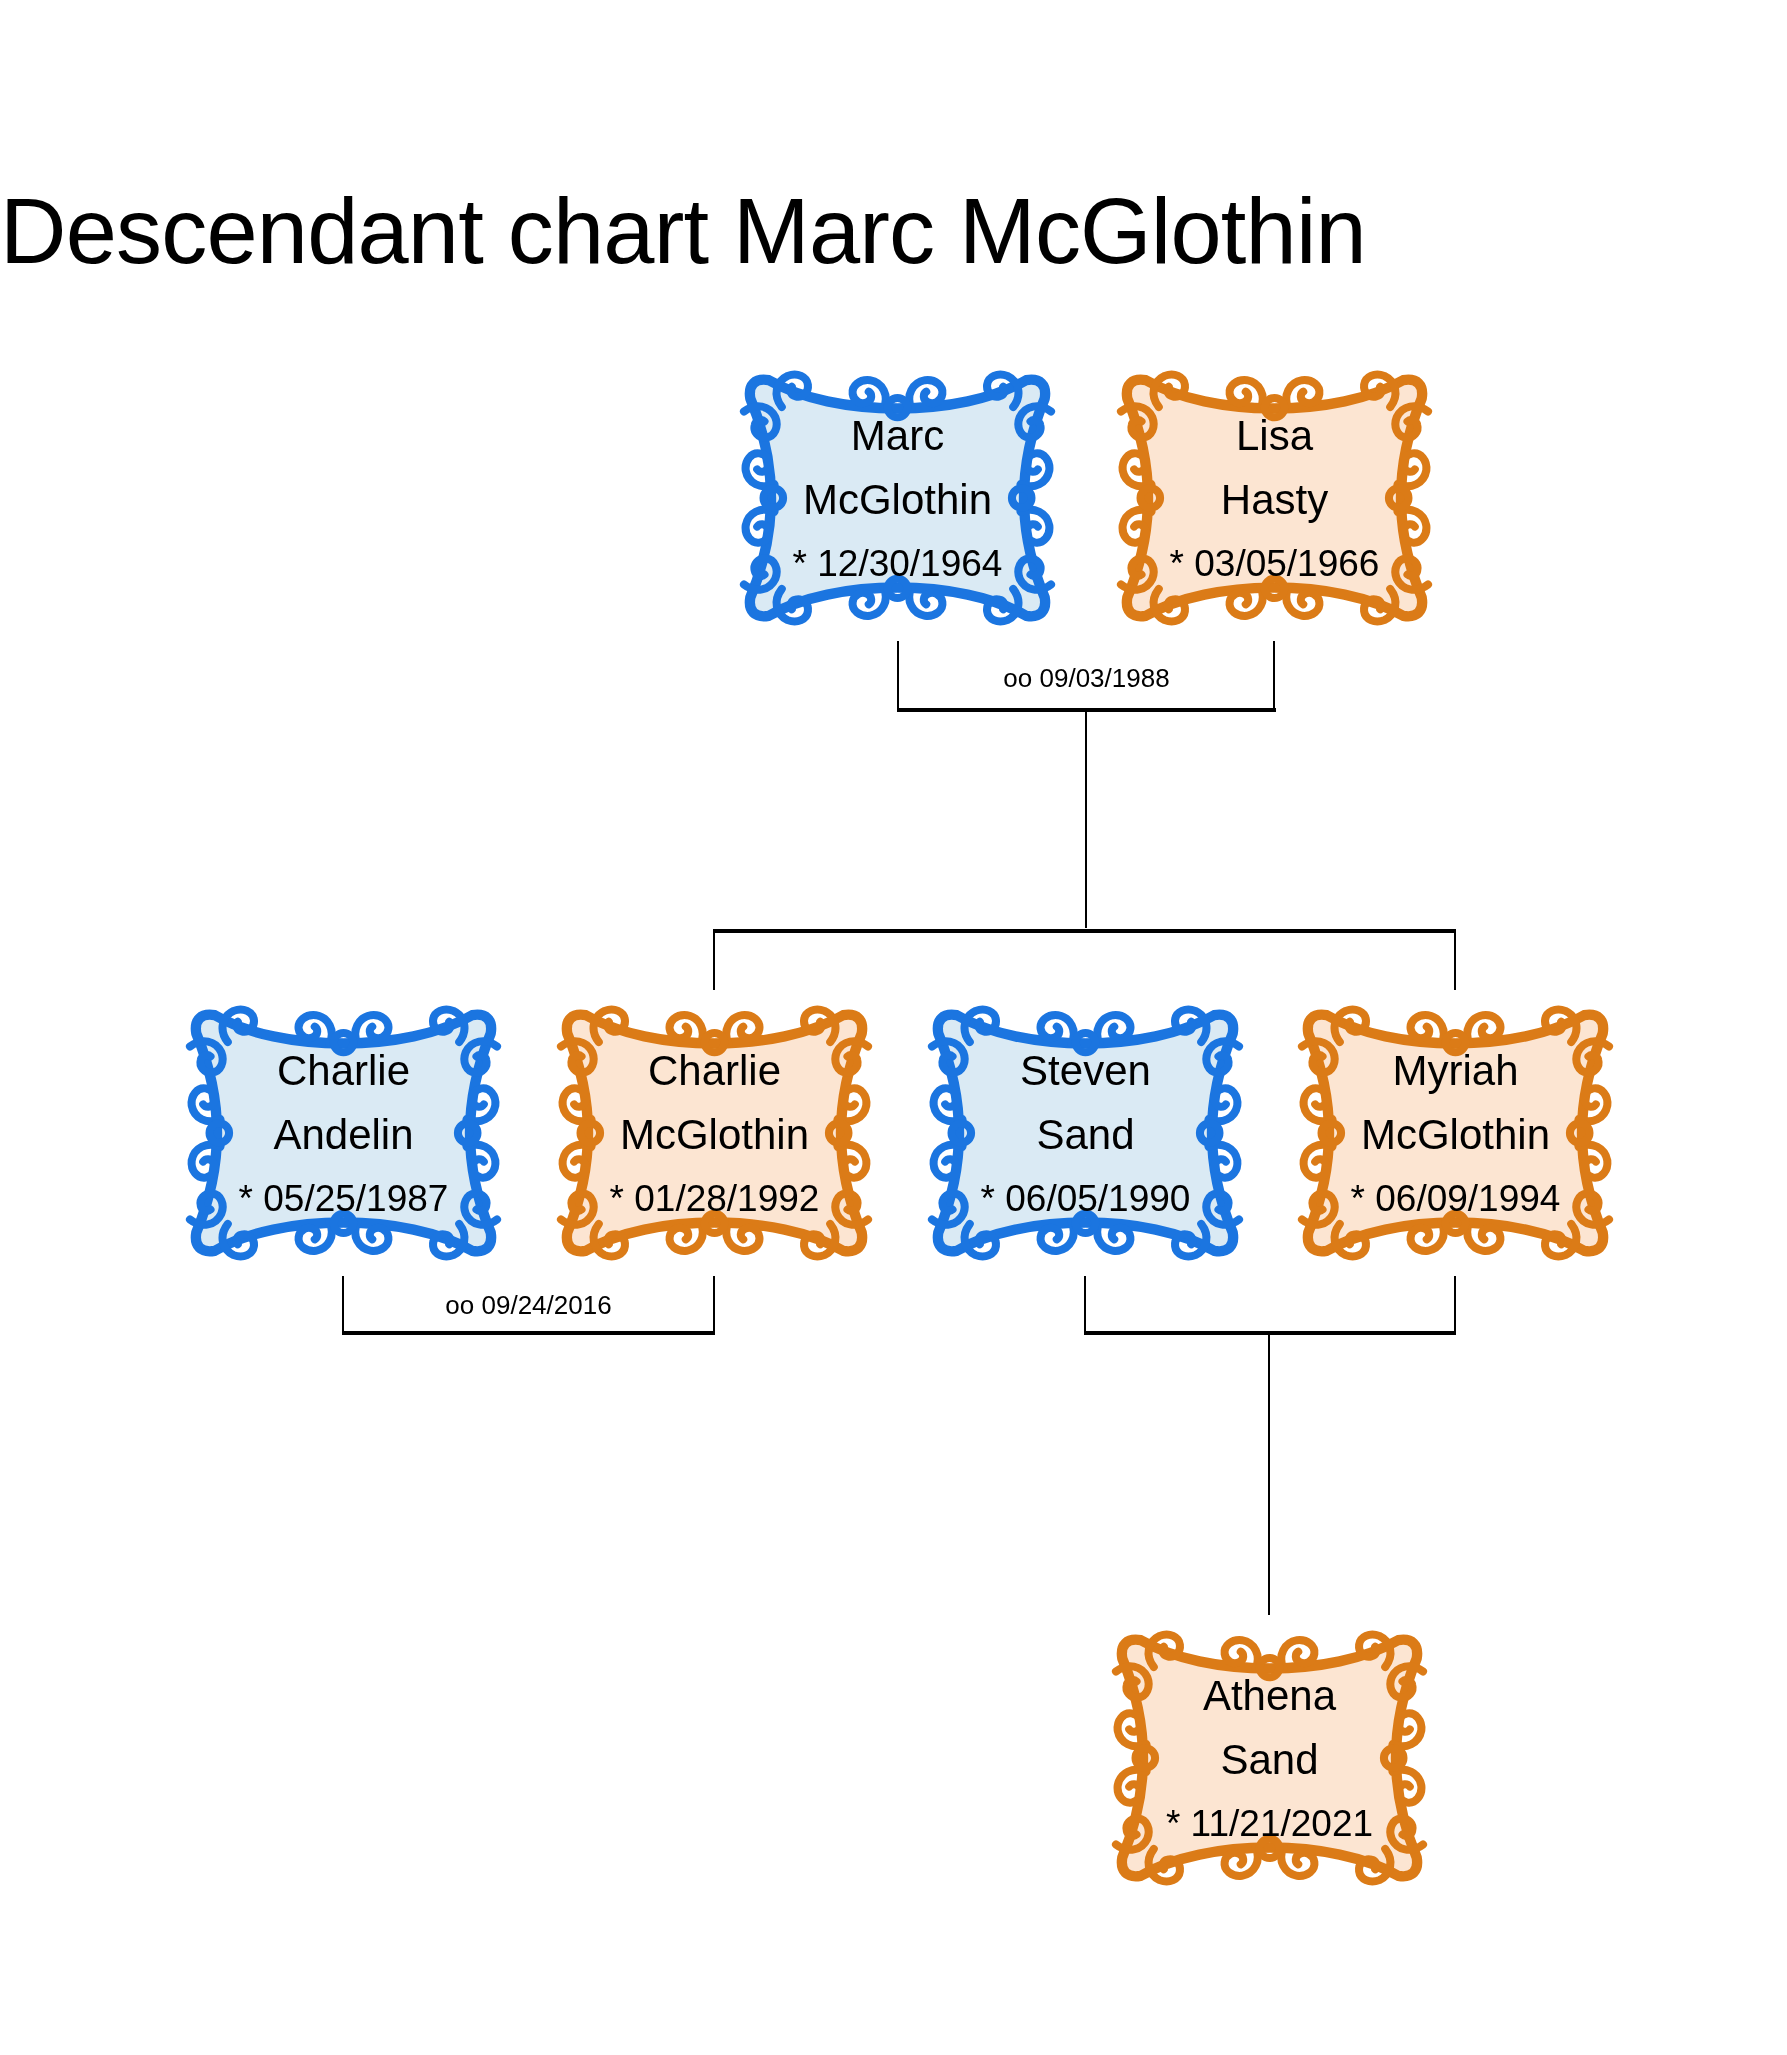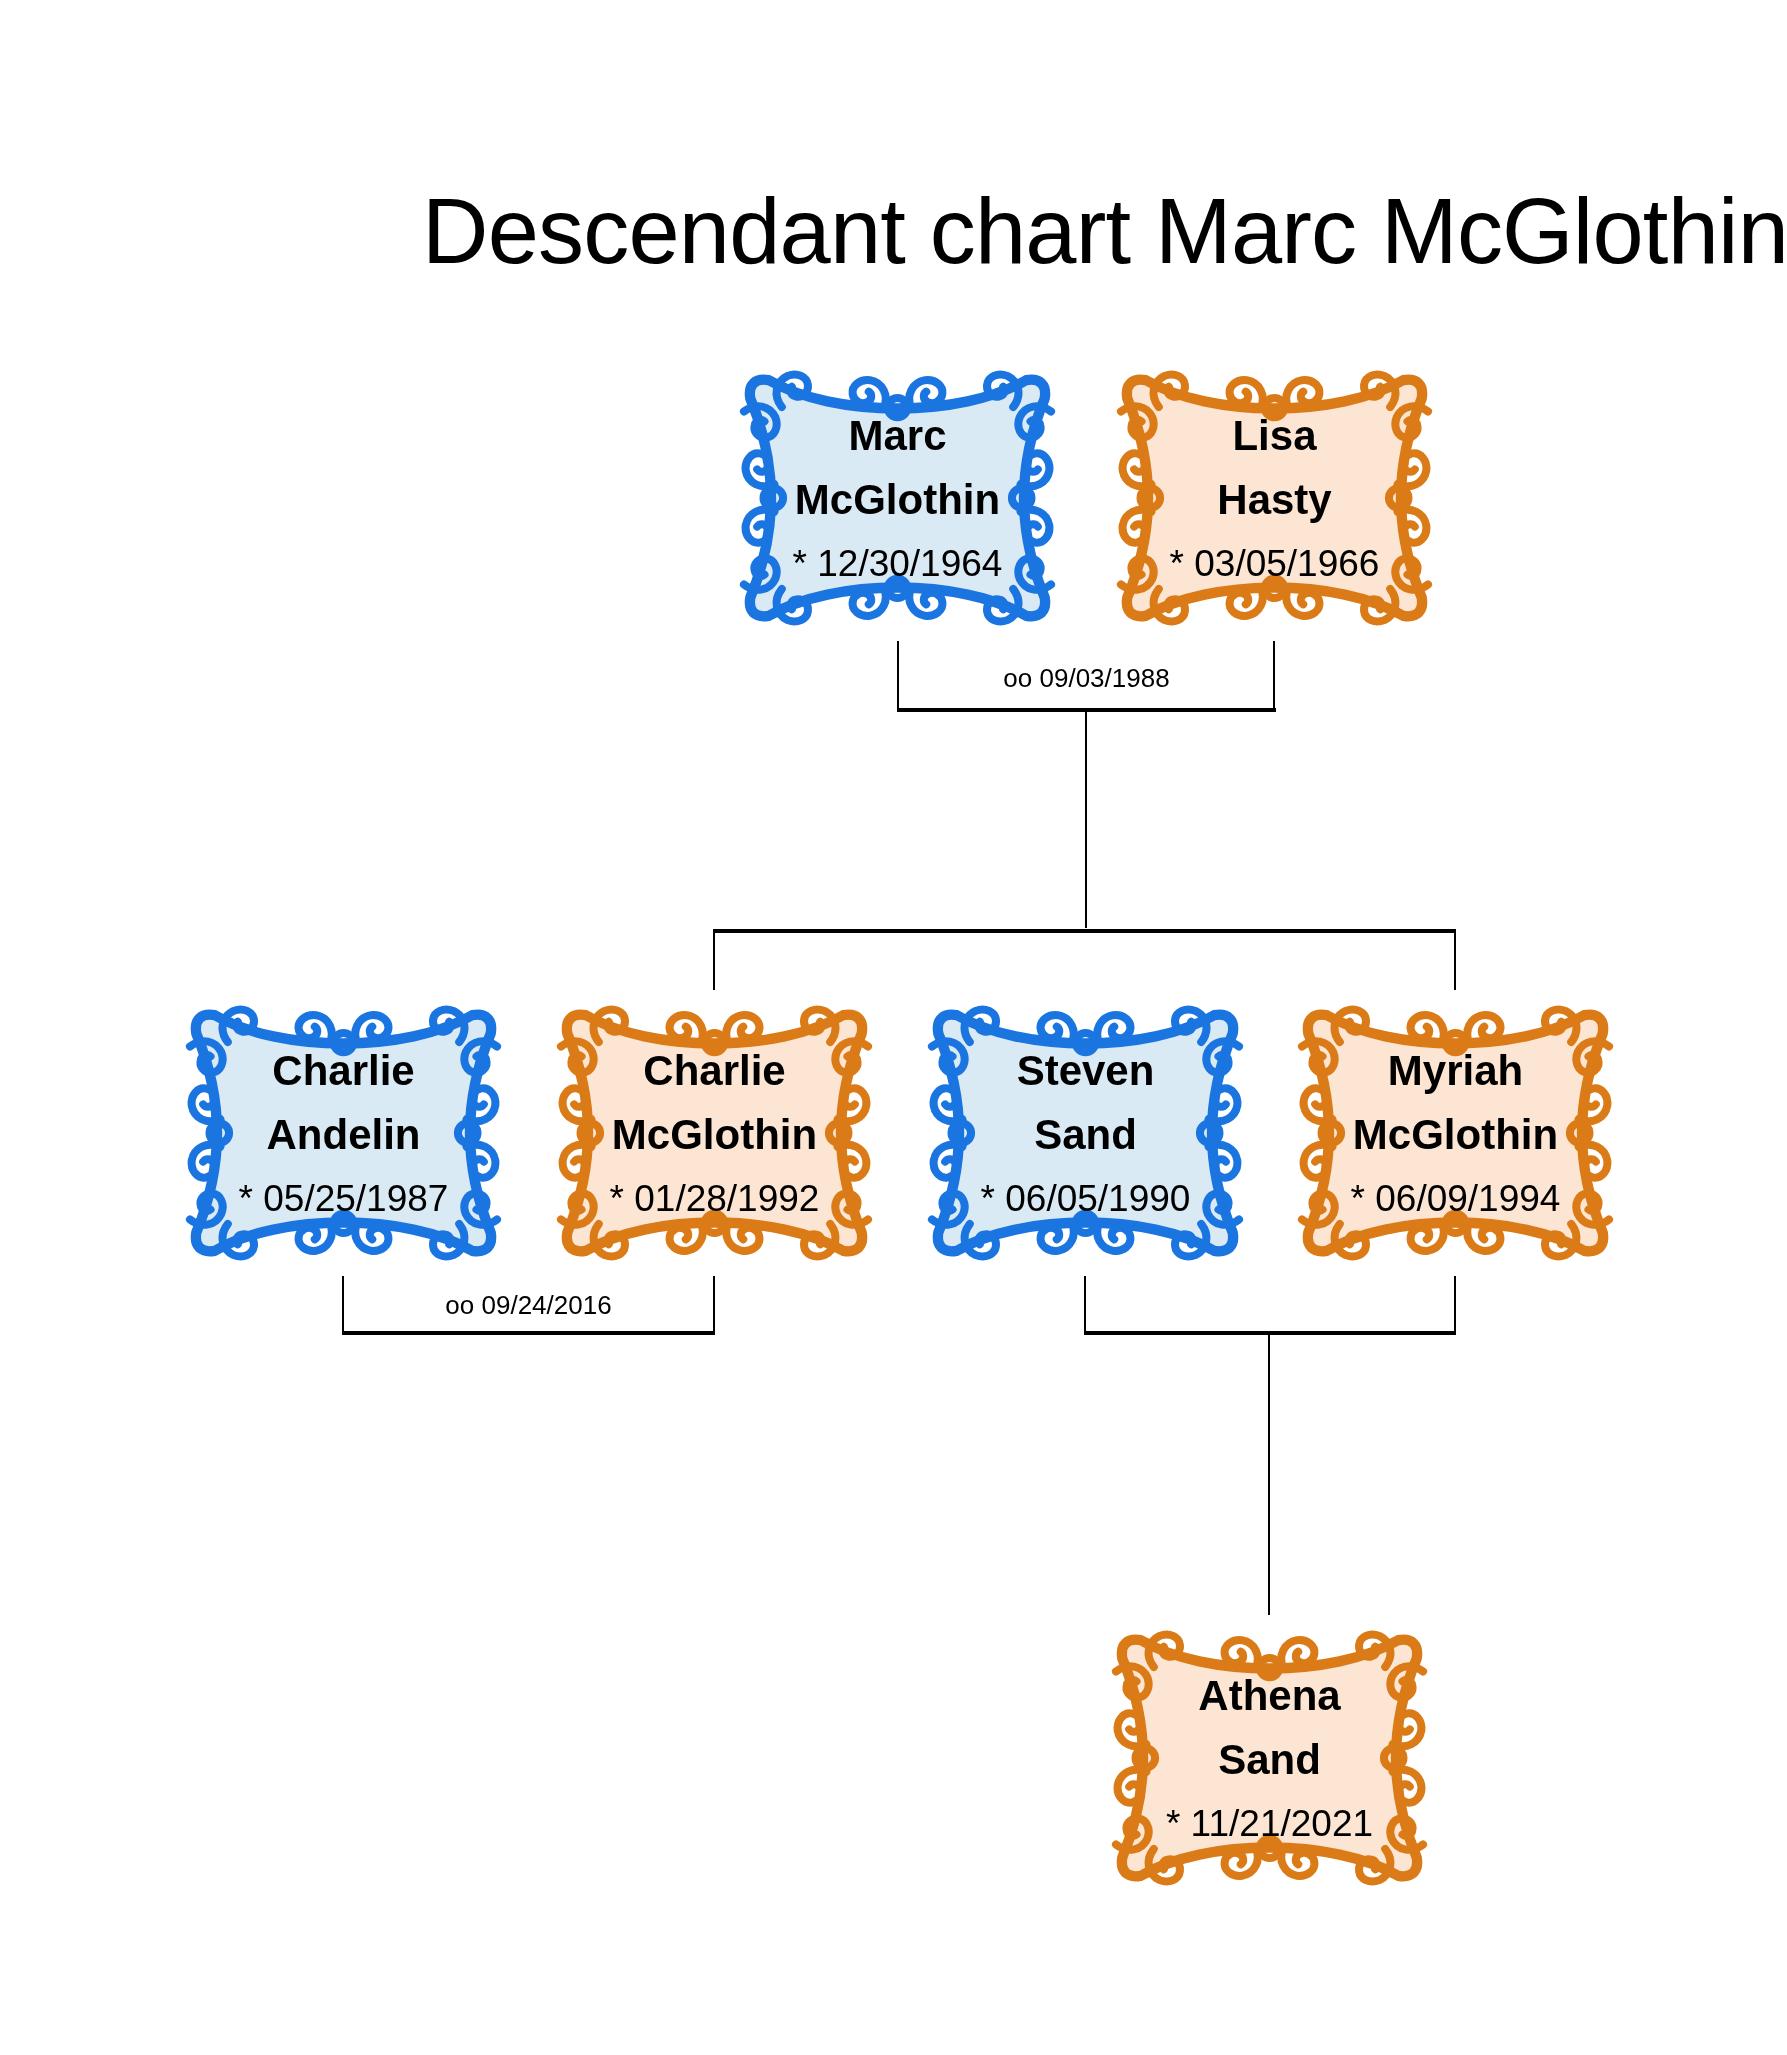--- a/index.html
+++ b/index.html
@@ -6,33 +6,33 @@
   .canvas{
     position:relative;
     width:1788px;height:2056px;
     background:var(--background,#ffffff);
     font-family:"Liberation Sans",sans-serif;
     color:var(--text,#000);
     overflow:hidden;
   }
   .title{
     position:absolute;left:0;top:178px;width:100%;
-    text-align:right;
+    text-align:left;
     font-size:92px;line-height:106px;
     color:var(--text,#000);
     letter-spacing:-0.8px;
     white-space:nowrap;
   }
   .person{position:absolute;width:345px;height:286px;}
   .person svg.frame{position:absolute;left:0;top:0;width:100%;height:100%;overflow:visible;}
   .person .ptext{
     position:absolute;left:23px;right:23px;top:49px;
     text-align:center;line-height:64px;
   }
-  .pname{font-weight:bold;font-size:42px;}
+  .pname{font-weight:normal;font-size:42px;}
   .pbirth{font-size:37px;}
   .male .frame .fbody{fill:var(--male-fill,#daeaf4);stroke:var(--male-border,#1b75e0);}
   .female .frame .fbody{fill:var(--female-fill,#fce5d2);stroke:var(--female-border,#db7b17);}
   .frame .fbody{stroke-width:9;stroke-linejoin:round;}
   .male .frame .orn{stroke:var(--male-border,#1b75e0);}
   .female .frame .orn{stroke:var(--female-border,#db7b17);}
   .frame .orn, .frame .orn *{fill:none;stroke-width:7;stroke-linecap:round;}
   .hline,.vline{position:absolute;background:var(--line,#000);}
   .mlabel{
     position:absolute;text-align:center;

